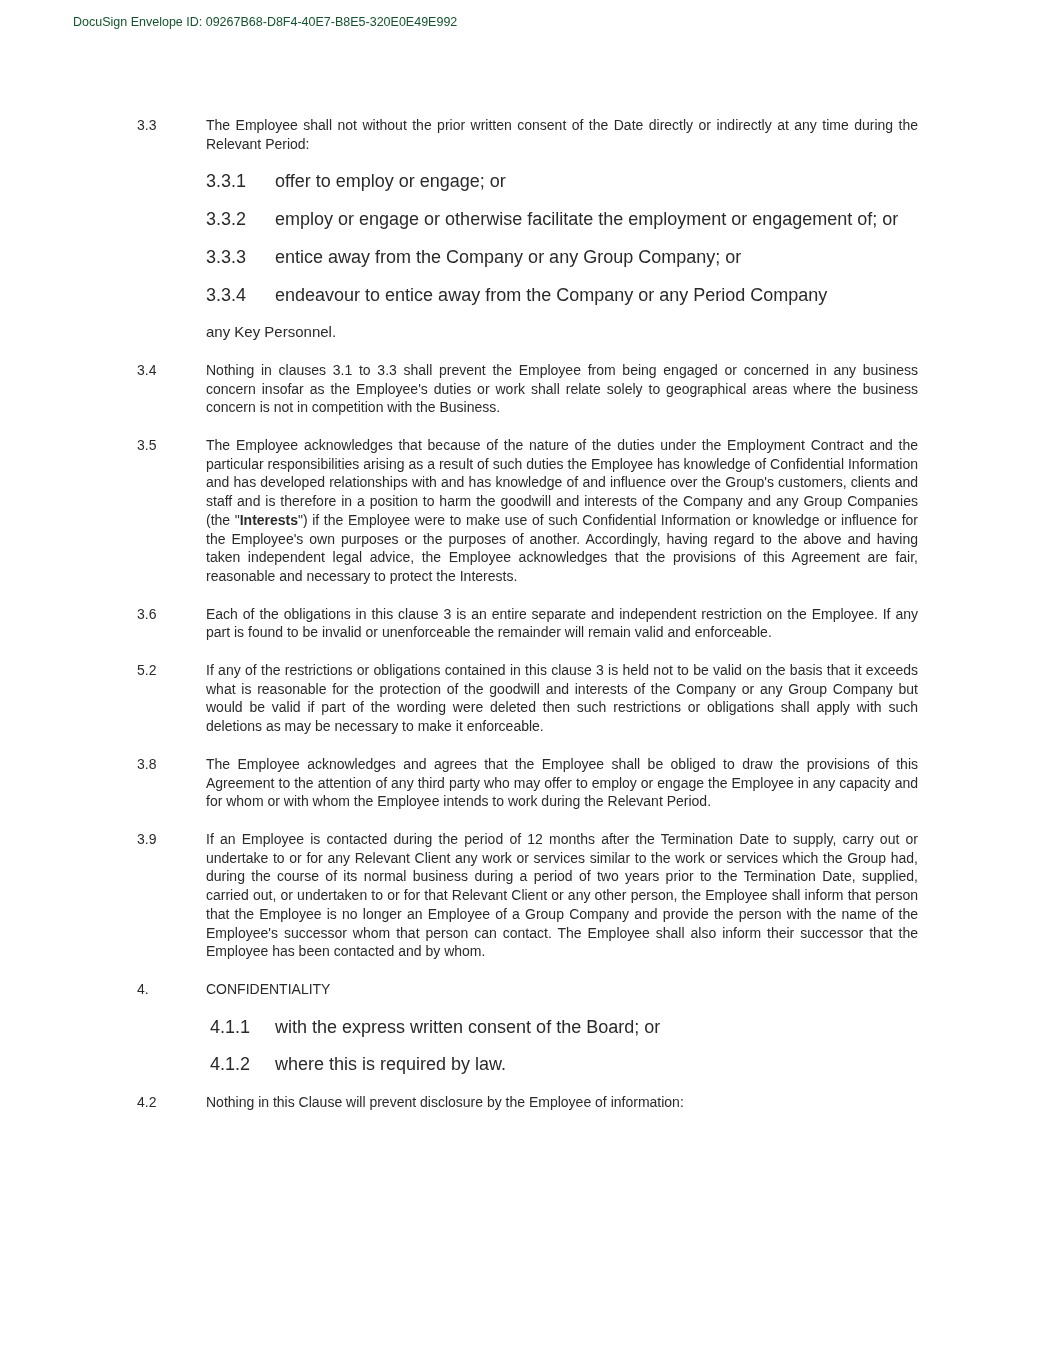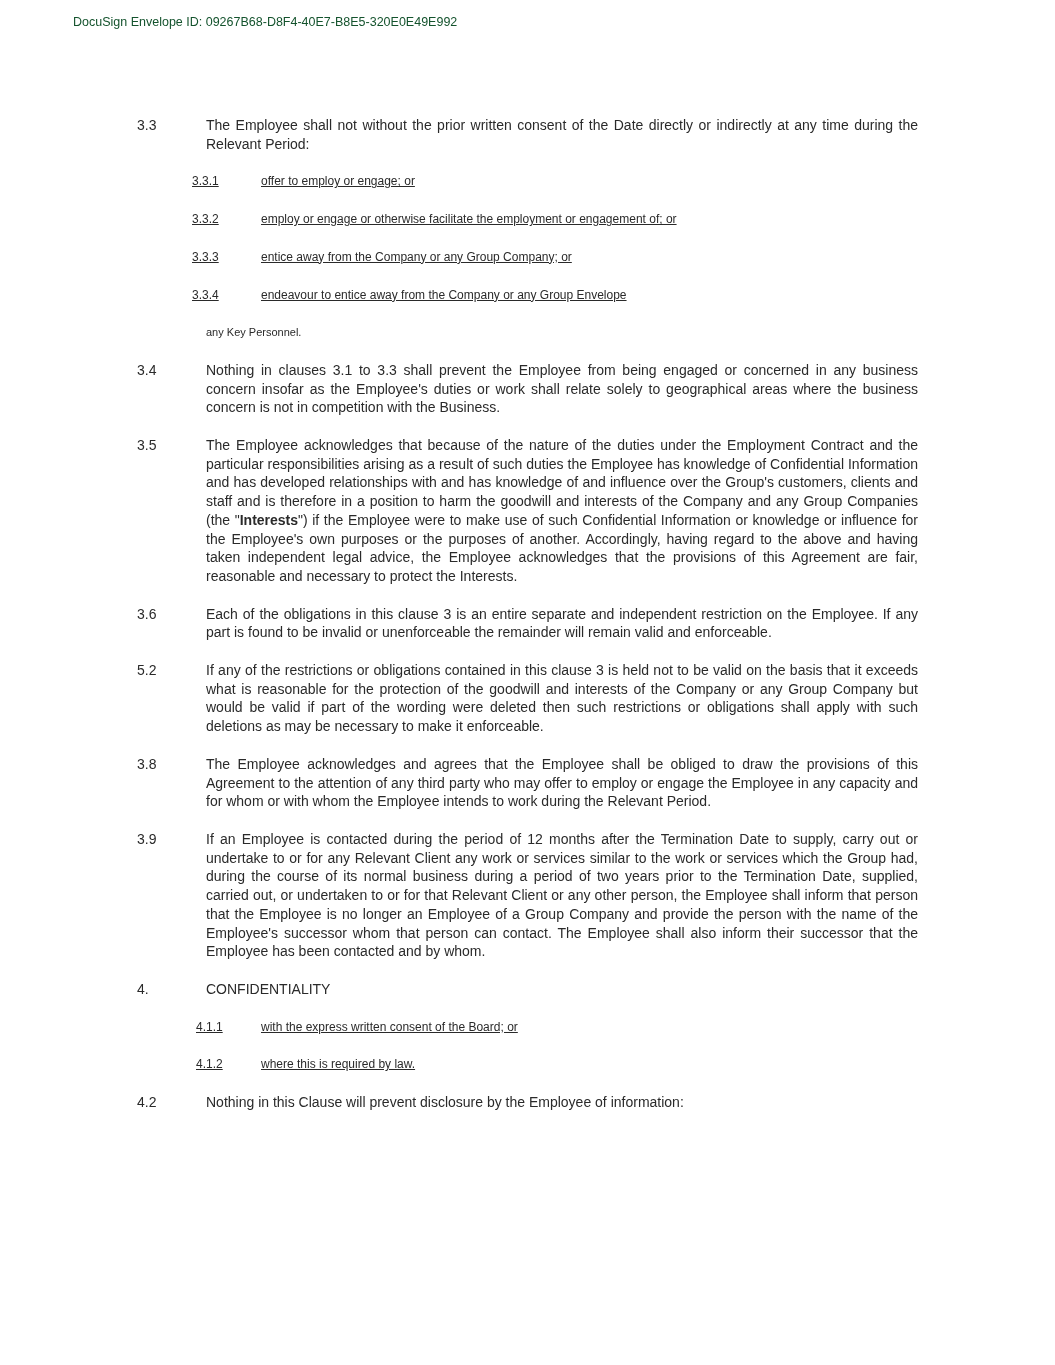--- a/index.html
+++ b/index.html
@@ -38,33 +38,32 @@
     .clause .num {
       width: 69px;
       flex: 0 0 69px;
     }
     .clause .text {
       flex: 1;
       text-align: justify;
     }
     .sub {
       display: flex;
-      font-size: 12px;
+      font-size: 18px;
       line-height: 18.7px;
-      margin-left: 55px;
+      margin-left: 69px;
       margin-bottom: 19px;
-      text-decoration: underline;
     }
     .sub .num {
       width: 69px;
       flex: 0 0 69px;
     }
     .sub.offset .num { padding-left: 4px; width: 65px; flex: 0 0 65px; }
     .cont {
-      font-size: 11px;
+      font-size: 15px;
       line-height: 18.7px;
       margin-left: 69px;
       margin-bottom: 19px;
     }
     .heading .text { font-weight: normal; }
     b { font-weight: bold; }
   </style>
 </head>
 <body>
 
@@ -83,21 +82,21 @@
   <div class="sub">
     <div class="num">3.3.2</div>
     <div class="text">employ or engage or otherwise facilitate the employment or engagement of; or</div>
   </div>
   <div class="sub">
     <div class="num">3.3.3</div>
     <div class="text">entice away from the Company or any Group Company; or</div>
   </div>
   <div class="sub">
     <div class="num">3.3.4</div>
-    <div class="text">endeavour to entice away from the Company or any Group Envelope</div>
+    <div class="text">endeavour to entice away from the Company or any Period Company</div>
   </div>
   <div class="cont">any Key Personnel.</div>
 
   <div class="clause">
     <div class="num">3.4</div>
     <div class="text">Nothing in clauses 3.1 to 3.3 shall prevent the Employee from being engaged or concerned in any business concern insofar as the Employee's duties or work shall relate solely to geographical areas where the business concern is not in competition with the Business.</div>
   </div>
 
   <div class="clause">
     <div class="num">3.5</div>

